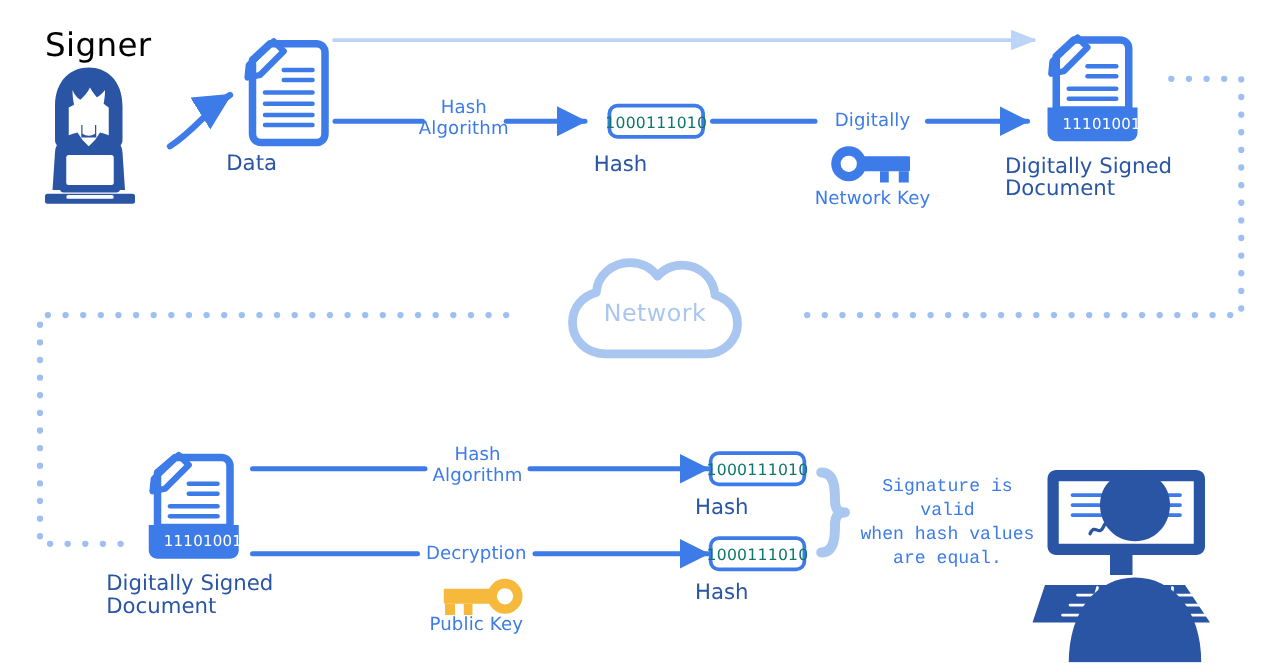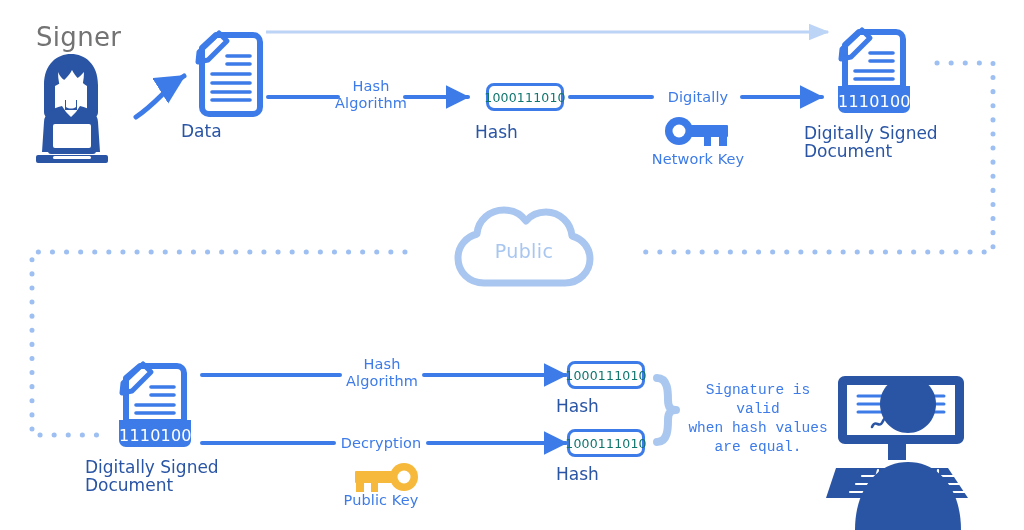--- a/index.html
+++ b/index.html
@@ -29,21 +29,21 @@
     position: absolute;
     color: #3d7be8;
     font-size: 14.5px;
     line-height: 17px;
     text-align: center;
     white-space: pre-line;
     letter-spacing: 0.1px;
   }
   .role-title {
     position: absolute;
-    color: #737373;
+    color: #000000;
     font-size: 26px;
     letter-spacing: 0.3px;
     white-space: nowrap;
   }
   .cap {
     position: absolute;
     color: #2a55a5;
     font-size: 17px;
     line-height: 17.5px;
     white-space: pre-line;
@@ -73,24 +73,25 @@
     position: absolute;
     color: #3d7be8;
     font-size: 14.5px;
     line-height: 19px;
     text-align: center;
     white-space: pre-line;
   }
   .docband {
     position: absolute;
     color: #ffffff;
-    font-size: 16px;
+    font-size: 12px;
     letter-spacing: 0.2px;
     text-align: center;
     white-space: nowrap;
+    padding-left: 12px;
   }
 </style>
 </head>
 <body>
 
 <div id="stage">
 
   <svg class="layer" viewBox="0 0 1024 530">
     <defs>
       <marker id="arrowBlue" markerWidth="7" markerHeight="7" refX="5.6" refY="3" orient="auto">
@@ -264,21 +265,21 @@
 
   <div class="lbl" style="left:648px; top:89px; width:100px;">Digitally</div>
 
   <div class="lbl" style="left:648px; top:151px; width:100px;">Network Key</div>
 
   <div class="docband" style="left:838px; top:92px; width:72px;">1110100101</div>
 
   <div class="cap" style="left:804px; top:125px; width:140px;">Digitally Signed
 Document</div>
 
-  <div class="cloud-text" style="left:474px; top:240px; width:100px;">Public</div>
+  <div class="cloud-text" style="left:474px; top:240px; width:100px;">Network</div>
 
   <div class="docband" style="left:119px; top:426px; width:72px;">1110100101</div>
 
   <div class="cap" style="left:85px; top:459px; width:140px;">Digitally Signed
 Document</div>
 
   <div class="lbl" style="left:332px; top:356px; width:100px;">Hash
 Algorithm</div>
 
   <div class="lbl" style="left:331px; top:435px; width:100px;">Decryption</div>

